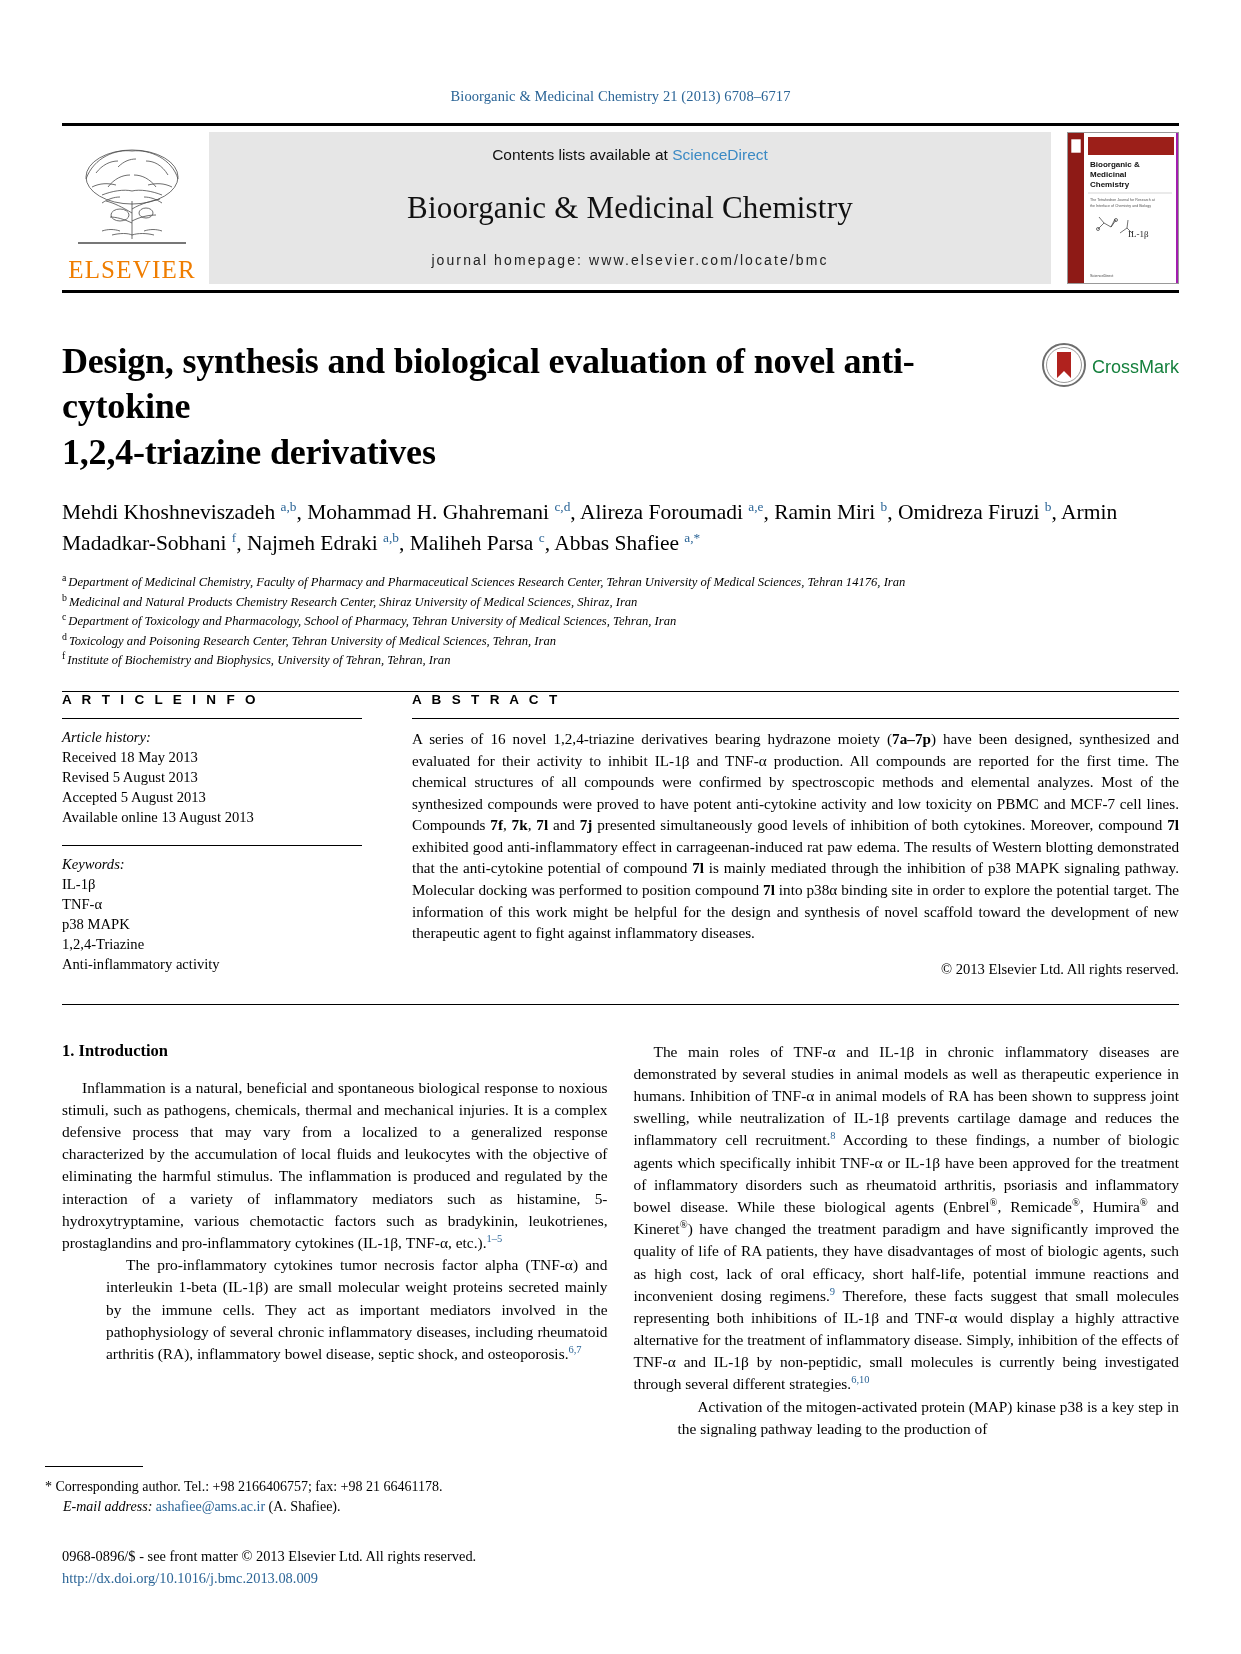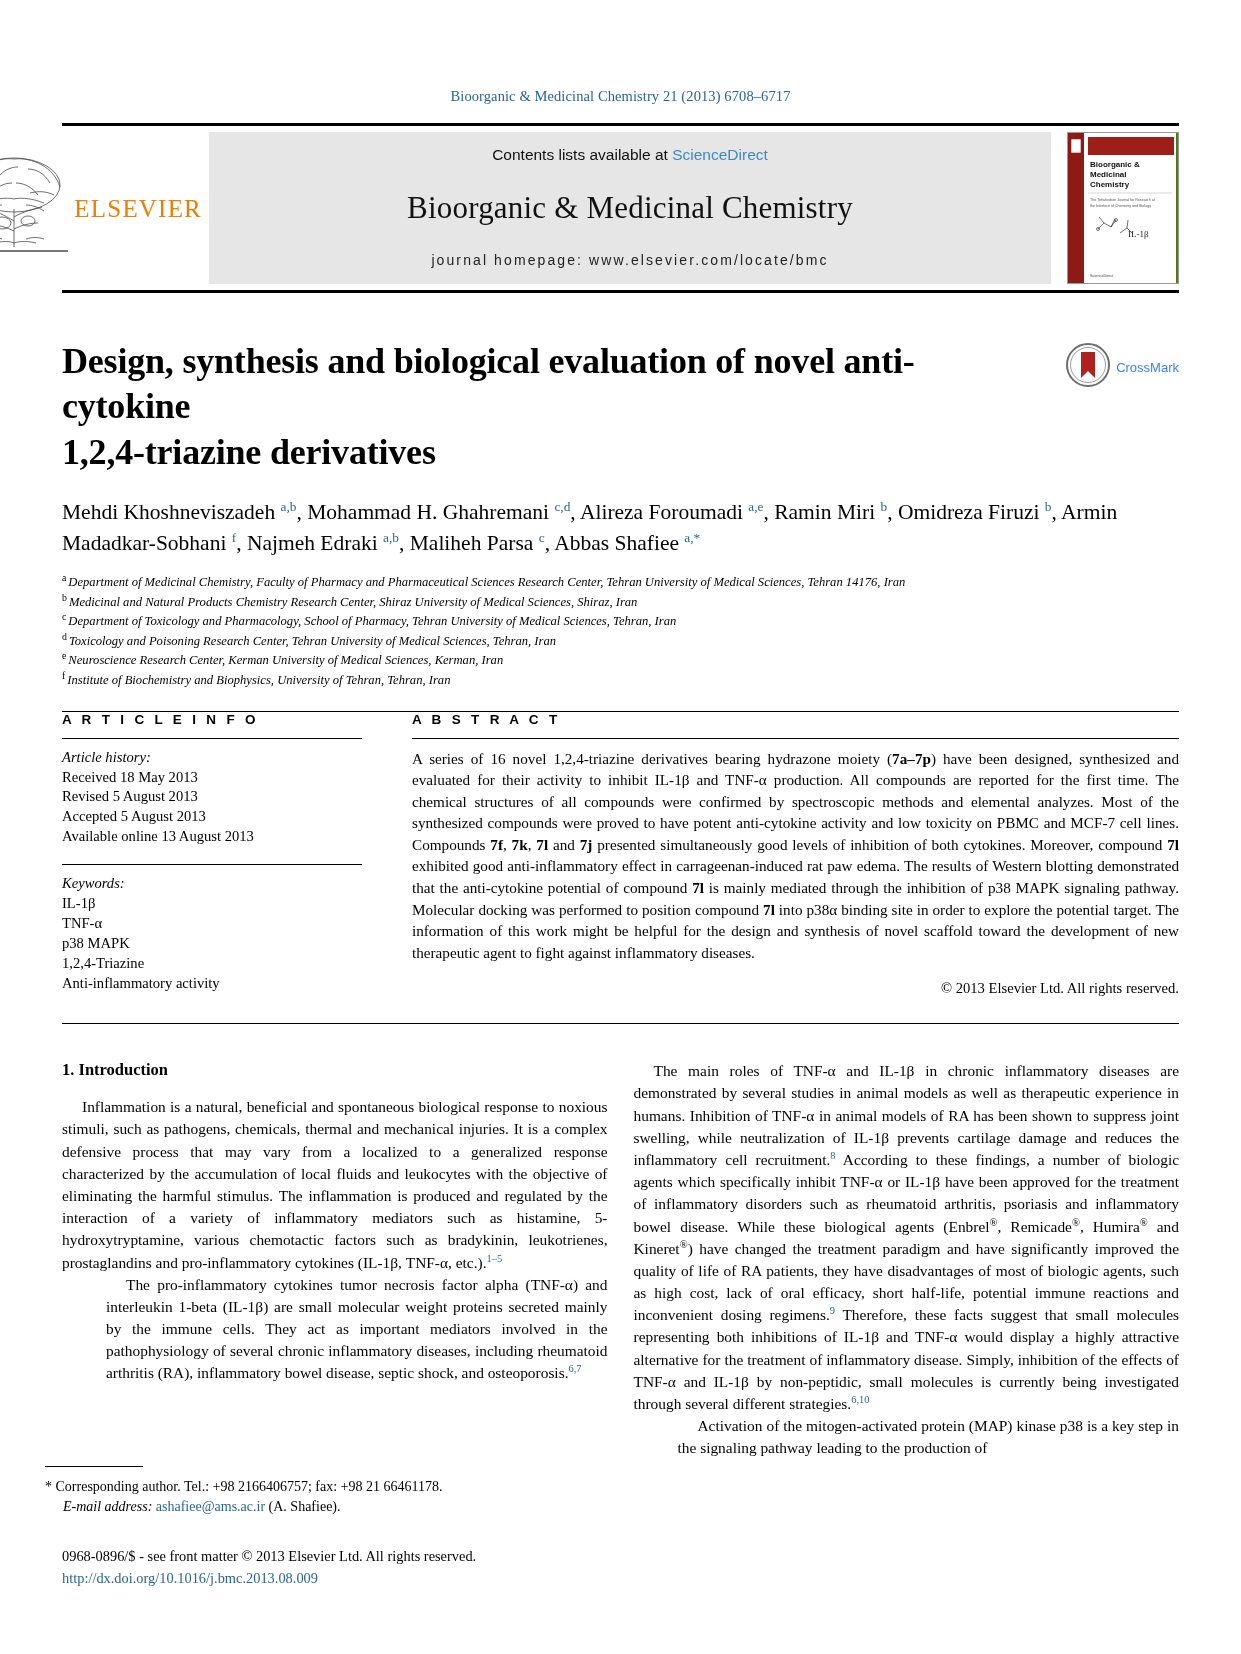--- a/index.html
+++ b/index.html
@@ -42,21 +42,21 @@
   .masthead {
     display: flex;
     align-items: stretch;
     height: 152px;
     margin-top: 6px;
   }
   .elsevier-logo {
     width: 140px;
     flex: 0 0 140px;
     display: flex;
-    flex-direction: row;
+    flex-direction: column;
     align-items: center;
     justify-content: flex-end;
     padding-bottom: 2px;
   }
   .tree-svg { display:block; }
   .elsevier-word {
     font-family: "Liberation Serif", serif;
     color: #ef7d00;
     font-size: 25px;
     letter-spacing: 1.2px;
@@ -92,21 +92,21 @@
     font-size: 14px;
     font-family: "Liberation Sans", sans-serif;
     color: #222;
     letter-spacing: 2.1px;
   }
   .cover-thumb {
     width: 110px;
     flex: 0 0 110px;
     margin-left: 16px;
     border: 1px solid #999;
-    background: #4d7c0f;
+    background: #a21caf;
     position: relative;
     overflow: hidden;
   }
   .masthead-rule-bottom {
     border-top: 3px solid #000;
     margin-top: 6px;
   }
 
   
   .title-block {
@@ -125,22 +125,22 @@
   .crossmark {
     position: absolute;
     right: 0;
     top: 4px;
     display: flex;
     align-items: center;
     gap: 6px;
   }
   .crossmark-label {
     font-family: "Liberation Sans", sans-serif;
-    font-size: 13px;
-    color: #3b82f6;
+    font-size: 18px;
+    color: #15803d;
   }
 
   
   .authors {
     margin: 22px 62px 0 62px;
     font-family: "Liberation Serif", serif;
     font-size: 21.5px;
     line-height: 1.45;
     max-width: 1080px;
   }
@@ -398,21 +398,20 @@
     </div>
   </div>
 
   <div class="authors"><span>Mehdi Khoshneviszadeh </span><sup>a,b</sup>, <span>Mohammad H. Ghahremani </span><sup>c,d</sup>, <span>Alireza Foroumadi </span><sup>a,e</sup>, <span>Ramin Miri </span><sup>b</sup>, <span>Omidreza Firuzi </span><sup>b</sup>, <span>Armin Madadkar-Sobhani </span><sup>f</sup>, <span>Najmeh Edraki </span><sup>a,b</sup>, <span>Maliheh Parsa </span><sup>c</sup>, <span>Abbas Shafiee </span><sup>a,*</sup></div>
 
   <div class="affiliations">
       <div><span class="aff-mark">a</span><span>Department of Medicinal Chemistry, Faculty of Pharmacy and Pharmaceutical Sciences Research Center, Tehran University of Medical Sciences, Tehran 14176, Iran</span></div>
       <div><span class="aff-mark">b</span><span>Medicinal and Natural Products Chemistry Research Center, Shiraz University of Medical Sciences, Shiraz, Iran</span></div>
       <div><span class="aff-mark">c</span><span>Department of Toxicology and Pharmacology, School of Pharmacy, Tehran University of Medical Sciences, Tehran, Iran</span></div>
       <div><span class="aff-mark">d</span><span>Toxicology and Poisoning Research Center, Tehran University of Medical Sciences, Tehran, Iran</span></div>
-      <div><span class="aff-mark">e</span><span>Neuroscience Research Center, Kerman University of Medical Sciences, Kerman, Iran</span></div>
       <div><span class="aff-mark">f</span><span>Institute of Biochemistry and Biophysics, University of Tehran, Tehran, Iran</span></div>
     </div>
 
   <div class="panel">
 
     <div class="col-info">
       <div class="section-caps">A R T I C L E    I N F O</div>
       <div class="hr-thin"></div>
       <div class="info-group">
         <div class="lead">Article history:</div>

